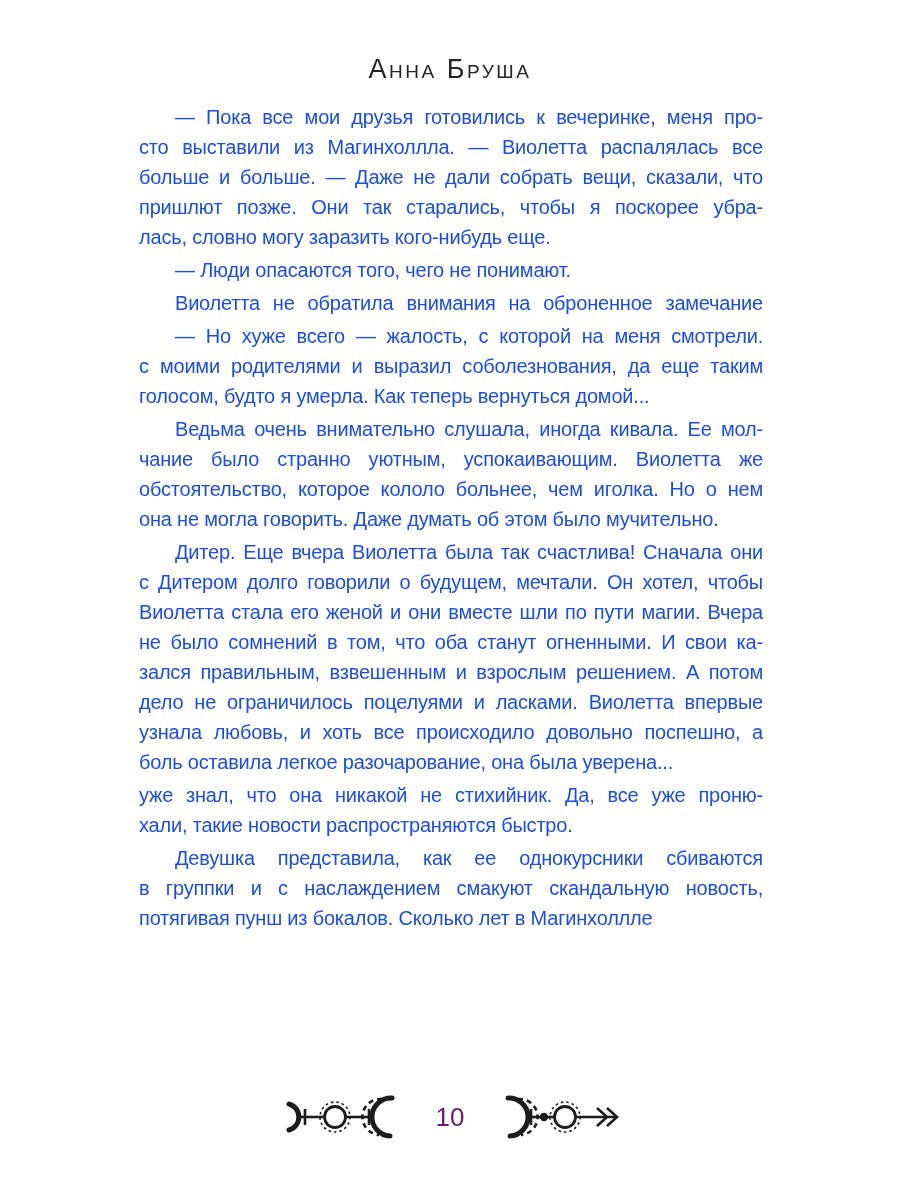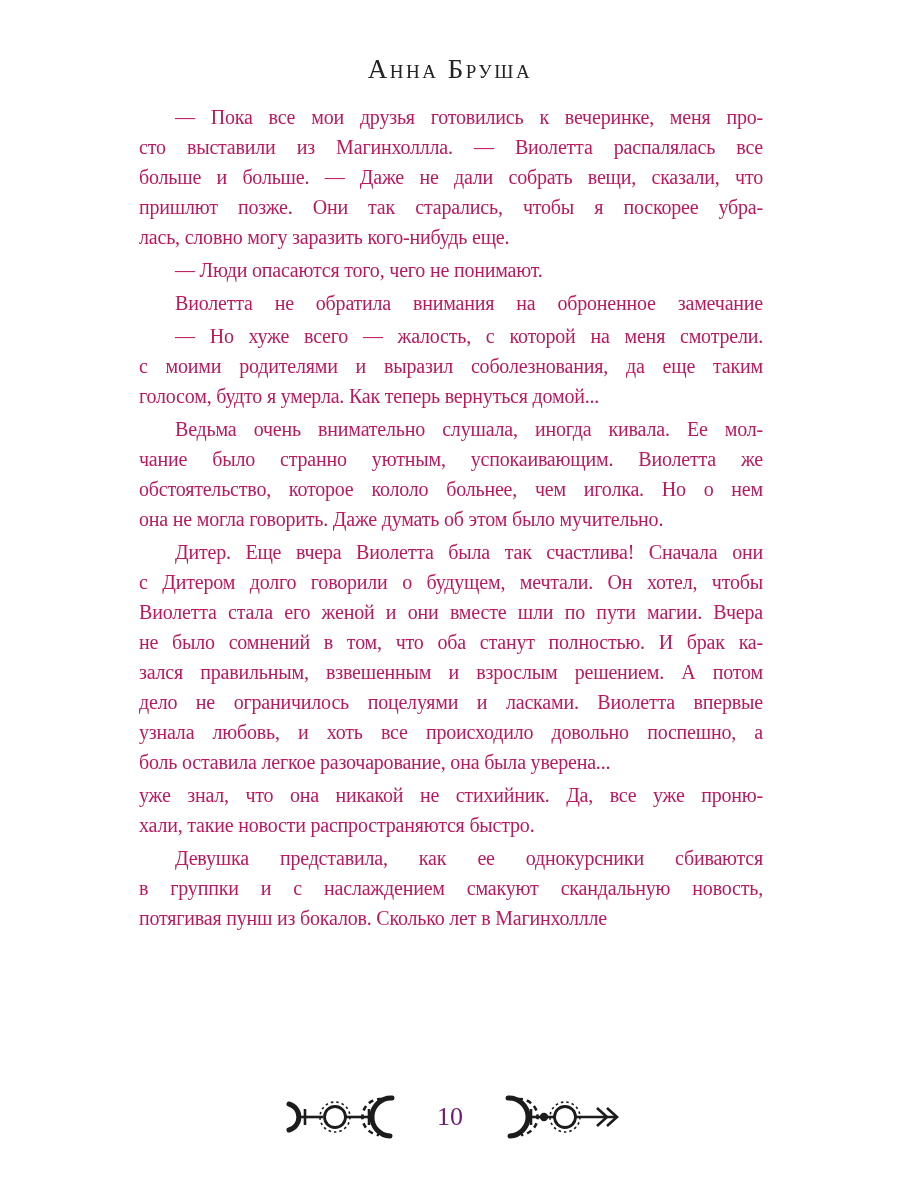--- a/index.html
+++ b/index.html
@@ -1,21 +1,21 @@
 <!DOCTYPE html>
 <html lang="ru"><head>
 <meta charset="utf-8">
 <style>
   html, body { margin: 0; padding: 0; }
   .page {
     position: relative;
     width: 900px;
     height: 1200px;
     background: #ffffff;
-    font-family: Liberation Serif, serif;
+    font-family: Liberation Sans, sans-serif;
     color: #1f1f1f;
     overflow: hidden;
   }
   .running-header {
     position: absolute;
     top: 54px;
     left: 0;
     width: 100%;
     text-align: center;
     font-variant: small-caps;
@@ -31,21 +31,21 @@
   }
   .para { margin: 0 0 3px 0; }
   .para:last-child { margin-bottom: 8px; }
   .line {
     font-size: 20px;
     line-height: 30px;
     text-align: justify;
     text-align-last: justify;
     letter-spacing: -0.2px;
     white-space: normal;
-    color: #be185d;
+    color: #1d4ed8;
   }
   .line.first { text-indent: 36px; }
   .line.last { text-align-last: left; }
   .footer {
     position: absolute;
     top: 1094px;
     left: 0;
     width: 100%;
     display: flex;
     justify-content: center;
@@ -89,21 +89,21 @@
       <div class="para">
         <div class="line first">Ведьма очень внимательно слушала, иногда кивала. Ее мол-</div>
         <div class="line">чание было странно уютным, успокаивающим. Виолетта же</div>
         <div class="line">обстоятельство, которое кололо больнее, чем иголка. Но о нем</div>
         <div class="line last">она не могла говорить. Даже думать об этом было мучительно.</div>
       </div>
       <div class="para">
         <div class="line first">Дитер. Еще вчера Виолетта была так счастлива! Сначала они</div>
         <div class="line">с Дитером долго говорили о будущем, мечтали. Он хотел, чтобы</div>
         <div class="line">Виолетта стала его женой и они вместе шли по пути магии. Вчера</div>
-        <div class="line">не было сомнений в том, что оба станут полностью. И брак ка-</div>
+        <div class="line">не было сомнений в том, что оба станут огненными. И свои ка-</div>
         <div class="line">зался правильным, взвешенным и взрослым решением. А потом</div>
         <div class="line">дело не ограничилось поцелуями и ласками. Виолетта впервые</div>
         <div class="line">узнала любовь, и хоть все происходило довольно поспешно, а</div>
         <div class="line last">боль оставила легкое разочарование, она была уверена...</div>
       </div>
       <div class="para">
         <div class="line">уже знал, что она никакой не стихийник. Да, все уже проню-</div>
         <div class="line last">хали, такие новости распространяются быстро.</div>
       </div>
       <div class="para">

